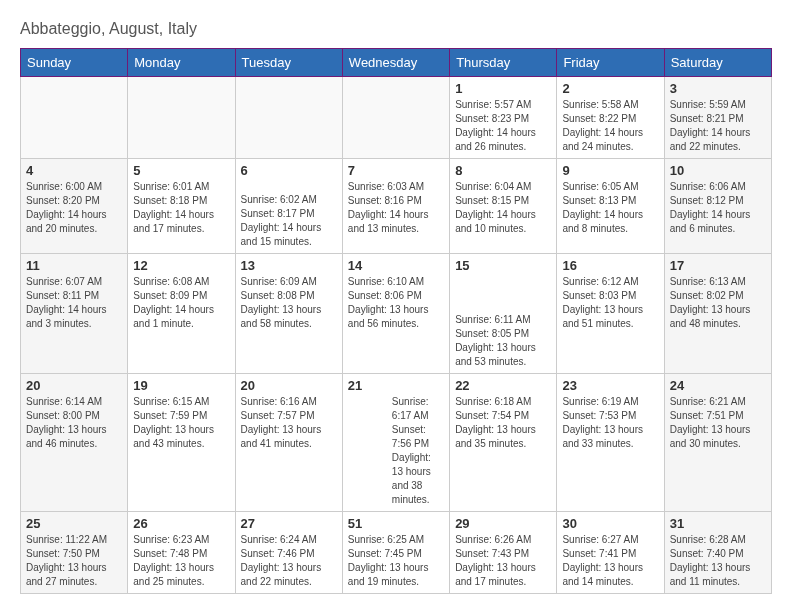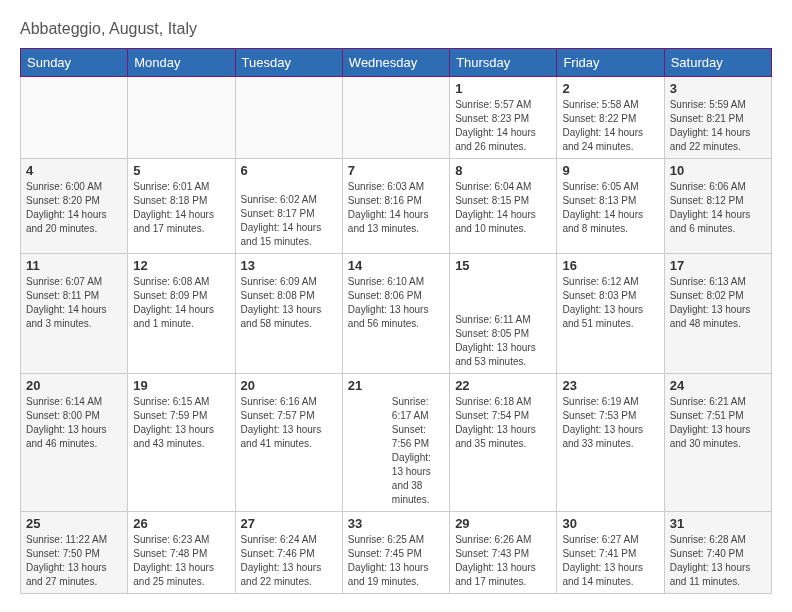--- a/index.html
+++ b/index.html
@@ -280,21 +280,21 @@
 Sunset: 7:48 PM
 Daylight: 13 hours and 25 minutes.</div>
         </td>
         <td>
           <span class="day-num">27</span>
           <div class="day-info" style="white-space: pre-line;">Sunrise: 6:24 AM
 Sunset: 7:46 PM
 Daylight: 13 hours and 22 minutes.</div>
         </td>
         <td>
-          <span class="day-num">33</span>
+          <span class="day-num">51</span>
           <div class="day-info" style="white-space: pre-line;">Sunrise: 6:25 AM
 Sunset: 7:45 PM
 Daylight: 13 hours and 19 minutes.</div>
         </td>
         <td>
           <span class="day-num">29</span>
           <div class="day-info" style="white-space: pre-line;">Sunrise: 6:26 AM
 Sunset: 7:43 PM
 Daylight: 13 hours and 17 minutes.</div>
         </td>

